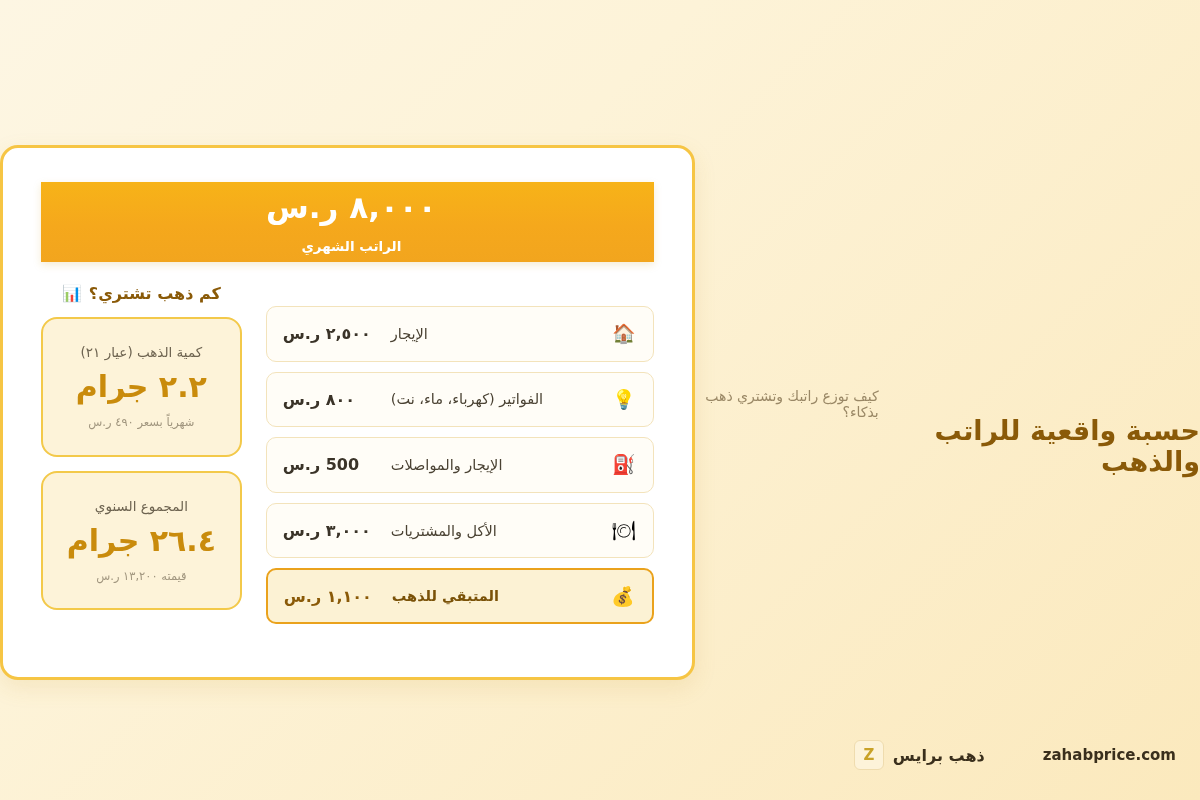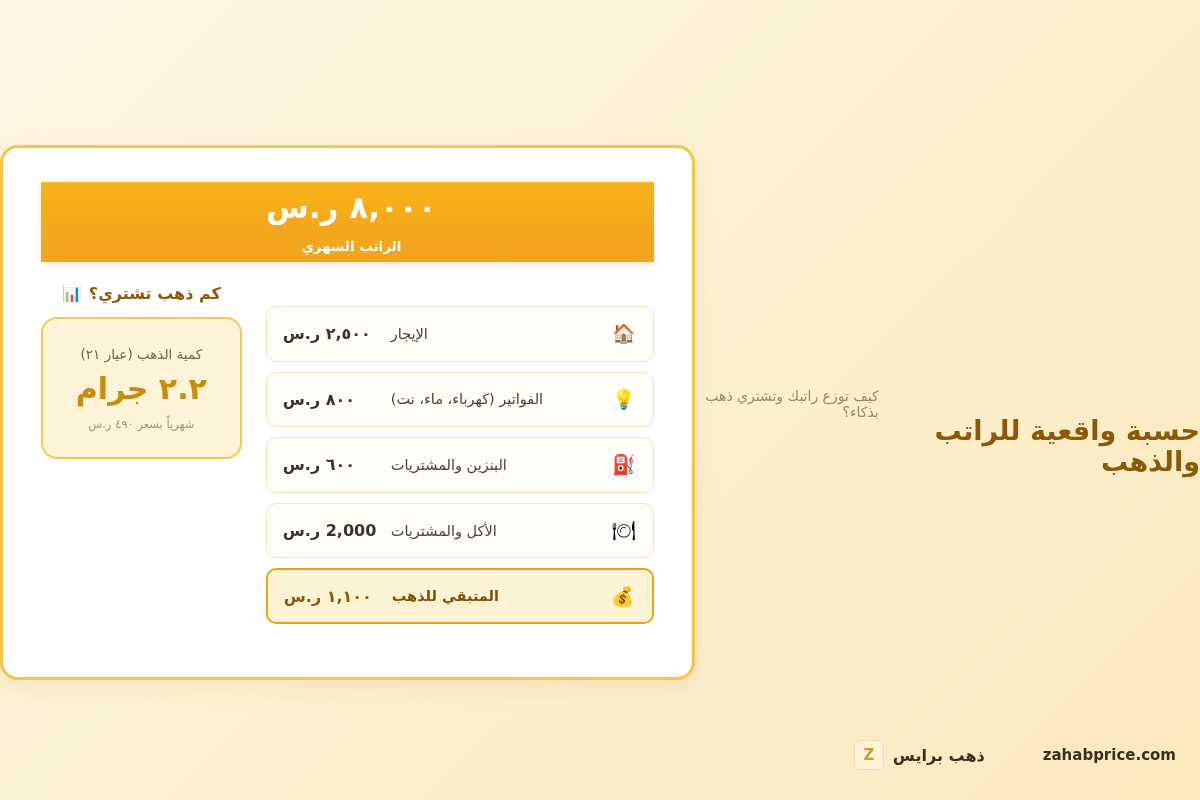--- a/index.html
+++ b/index.html
@@ -219,28 +219,28 @@
         </div>
 
         <div class="expense-row">
           <span class="exp-icon">💡</span>
           <span class="exp-name">الفواتير (كهرباء، ماء، نت)</span>
           <span class="exp-value">٨٠٠ ر.س</span>
         </div>
 
         <div class="expense-row">
           <span class="exp-icon">⛽</span>
-          <span class="exp-name">البنزين والمشتريات</span>
-          <span class="exp-value">٦٠٠ ر.س</span>
+          <span class="exp-name">الإيجار والمواصلات</span>
+          <span class="exp-value">500 ر.س</span>
         </div>
 
         <div class="expense-row">
           <span class="exp-icon">🍽</span>
           <span class="exp-name">الأكل والمشتريات</span>
-          <span class="exp-value">2,000 ر.س</span>
+          <span class="exp-value">٣,٠٠٠ ر.س</span>
         </div>
 
         <div class="expense-row highlight">
           <span class="exp-icon">💰</span>
           <span class="exp-name">المتبقي للذهب</span>
           <span class="exp-value">١,١٠٠ ر.س</span>
         </div>
 
       </div>
 
@@ -250,20 +250,25 @@
           <span>كم ذهب تشتري؟</span>
           <span>📊</span>
         </div>
 
         <div class="gold-box">
           <div class="gold-box-label">كمية الذهب (عيار ٢١)</div>
           <div class="gold-box-value">٢.٢ جرام</div>
           <div class="gold-box-note">شهرياً بسعر ٤٩٠ ر.س</div>
         </div>
 
+        <div class="gold-box">
+          <div class="gold-box-label">المجموع السنوي</div>
+          <div class="gold-box-value">٢٦.٤ جرام</div>
+          <div class="gold-box-note">قيمته ١٣,٢٠٠ ر.س</div>
+        </div>
 
       </div>
 
     </div>
   </div>
 
   <div class="footer">
     <div class="brand-domain">zahabprice.com</div>
     <div class="brand-block">
       <span class="brand-name">ذهب برايس</span>

